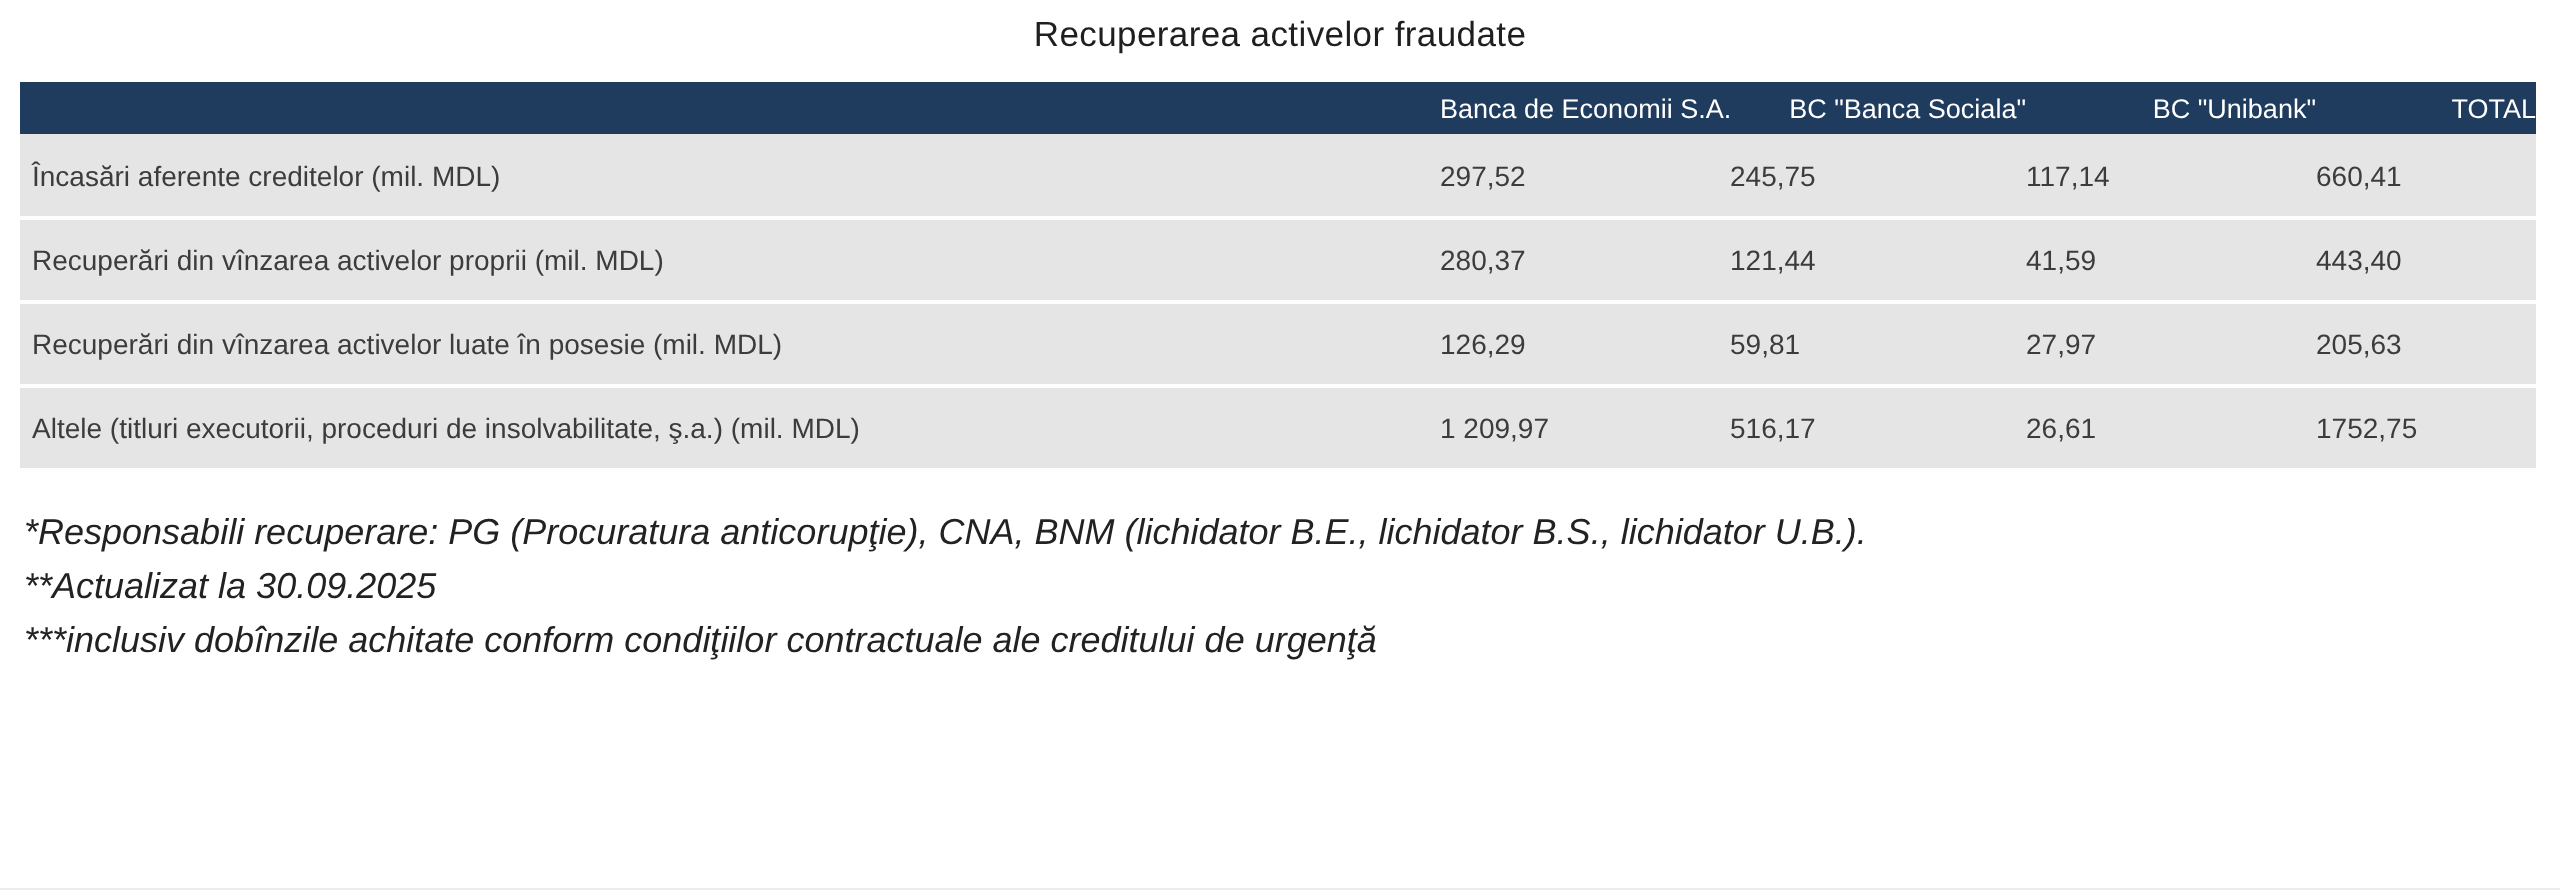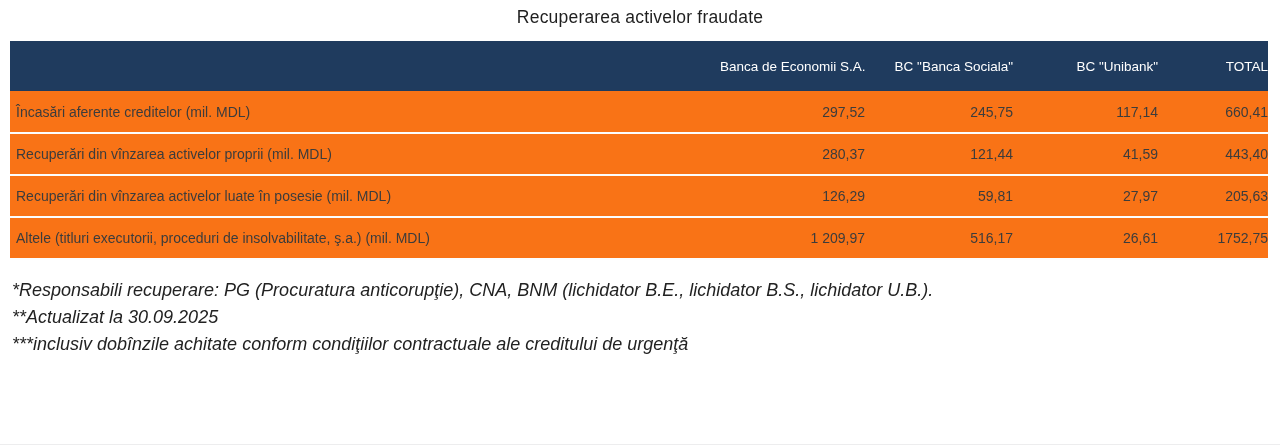--- a/index.html
+++ b/index.html
@@ -30,36 +30,36 @@
   col.c-v1 { width: 145px; }
   col.c-v2 { width: 148px; }
   col.c-v3 { width: 145px; }
   col.c-v4 { width: 110px; }
   thead th {
     background: #1f3b5e;
     color: #ffffff;
     font-weight: 400;
     font-size: 13.5px;
     text-align: right;
-    height: 50px;
+    height: 26px;
     padding: 0;
     white-space: nowrap;
   }
   thead th.last, tbody td.last { }
   tbody td {
-    background: #f97316;
+    background: #e5e5e5;
     border-bottom: 2px solid #fcfdfe;
     height: 42px;
     font-size: 14px;
     color: #3c3c3c;
     padding: 0;
     white-space: nowrap;
   }
   tbody td.label { text-align: left; padding-left: 6px; }
-  tbody td.val { text-align: right; }
+  tbody td.val { text-align: left; }
   tbody tr.bold td { font-weight: 700; color: #1c1c1c; }
   tbody tr.total-row td.label { text-align: right; padding-right: 7px; }
   tbody tr.ramb-row td.label { text-align: center; padding-left: 0; }
   .footnotes {
     margin: 22px 0 0 12px;
     font-style: italic;
     font-size: 18px;
     color: #222222;
   }
   .footnotes p { margin: 0 0 11px 0; line-height: 16px; }

